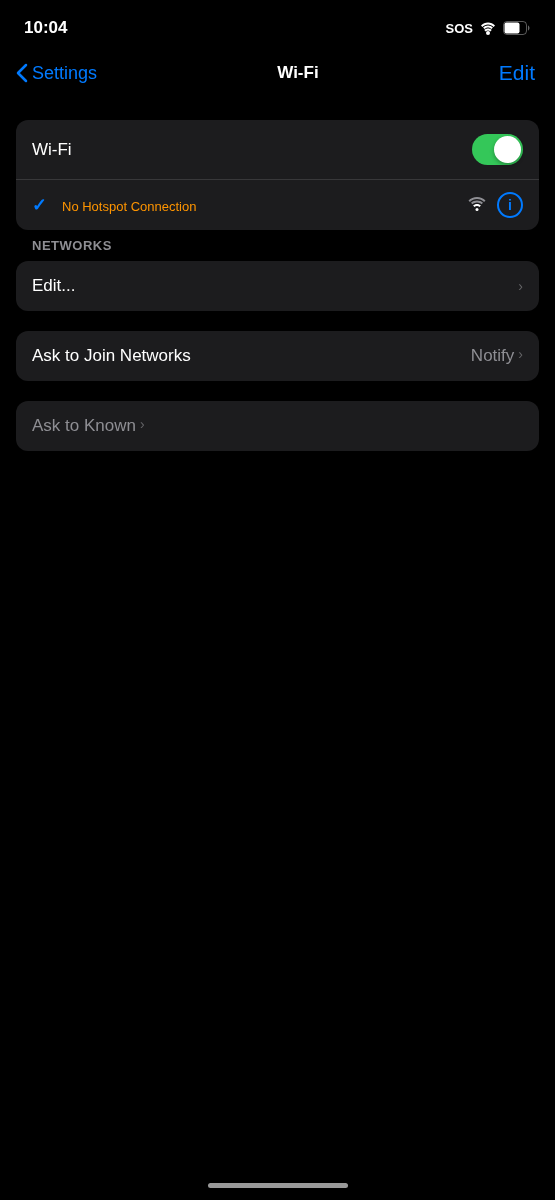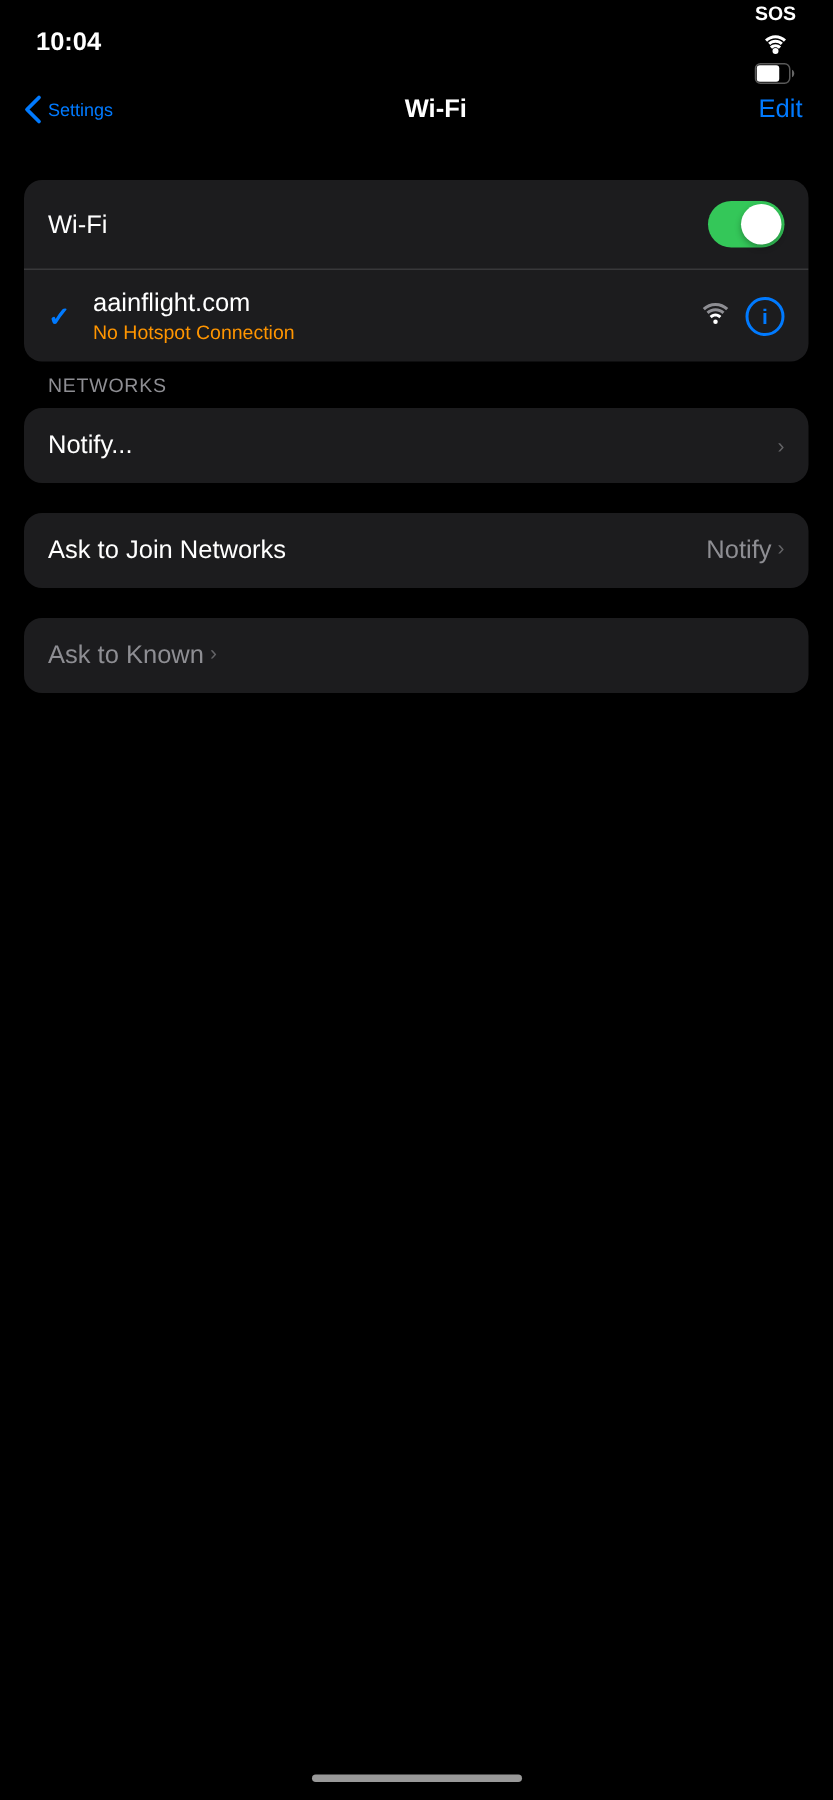--- a/index.html
+++ b/index.html
@@ -30,21 +30,20 @@
     .status-time {
       font-size: 17px;
       font-weight: 600;
       color: #ffffff;
     }
 
     .status-icons {
       display: flex;
       align-items: center;
       gap: 6px;
-      flex-direction: column;
     }
 
     .sos-text {
       font-size: 13px;
       font-weight: 600;
       color: #ffffff;
     }
 
     .wifi-icon {
       display: flex;
@@ -62,34 +61,34 @@
       justify-content: space-between;
       align-items: center;
       padding: 8px 20px 12px 16px;
       height: 50px;
     }
 
     .nav-back {
       display: flex;
       align-items: center;
       color: #007AFF;
-      font-size: 12px;
+      font-size: 18px;
       cursor: pointer;
       gap: 4px;
     }
 
     .nav-title {
       font-size: 17px;
       font-weight: 600;
       color: #ffffff;
     }
 
     .nav-edit {
       color: #007AFF;
-      font-size: 17px;
+      font-size: 21px;
       cursor: pointer;
     }
 
     
     .content {
       padding: 20px 16px 0 16px;
     }
 
     
     .card {
@@ -166,21 +165,21 @@
 
     .network-actions {
       display: flex;
       align-items: center;
       gap: 10px;
     }
 
     
     .section-header {
       font-size: 13px;
-      font-weight: 400;
+      font-weight: 700;
       color: #8e8e93;
       text-transform: uppercase;
       letter-spacing: 0.5px;
       padding: 0 16px 8px 16px;
       margin-top: 4px;
     }
 
     
     .section-description {
       font-size: 13px;
@@ -278,21 +277,20 @@
   <div class="card section-group">
     <div class="card-row">
       <span class="row-label">Wi-Fi</span>
       <div class="toggle">
         <div class="toggle-thumb"></div>
       </div>
     </div>
     <div class="network-row">
       <span class="checkmark">✓</span>
       <div class="network-info">
-        <div class="network-name">aainflight.com</div>
         <div class="network-status">No Hotspot Connection</div>
       </div>
       <div class="network-actions">
         <span>
           <svg width="20" height="16" viewBox="0 0 20 16" fill="none">
             <path d="M10 4C12.8 4 15.3 5.1 17.1 6.9L18.5 5.4C16.3 3.3 13.3 2 10 2C6.7 2 3.7 3.3 1.5 5.4L2.9 6.9C4.7 5.1 7.2 4 10 4Z" fill="#8e8e93"></path>
             <path d="M10 7.5C11.8 7.5 13.4 8.2 14.6 9.3L16 7.8C14.4 6.4 12.3 5.5 10 5.5C7.7 5.5 5.6 6.4 4 7.8L5.4 9.3C6.6 8.2 8.2 7.5 10 7.5Z" fill="#8e8e93"></path>
             <path d="M10 11C11 11 11.9 11.4 12.5 12.1L13.9 10.6C12.9 9.6 11.5 9 10 9C8.5 9 7.1 9.6 6.1 10.6L7.5 12.1C8.1 11.4 9 11 10 11Z" fill="white"></path>
             <circle cx="10" cy="14.5" r="1.5" fill="white"></circle>
           </svg>
@@ -301,21 +299,21 @@
           <span>i</span>
         </div>
       </div>
     </div>
   </div>
 
   <div class="section-group">
     <div class="section-header">NETWORKS</div>
     <div class="card">
       <div class="card-row">
-        <span class="row-label">Notify...</span>
+        <span class="row-label">Edit...</span>
         <span class="chevron">›</span>
       </div>
     </div>
   </div>
 
   <div style="margin-bottom: 20px;">
     <div class="card">
       <div class="card-row">
         <span class="row-label">Ask to Join Networks</span>
         <div class="row-value">

